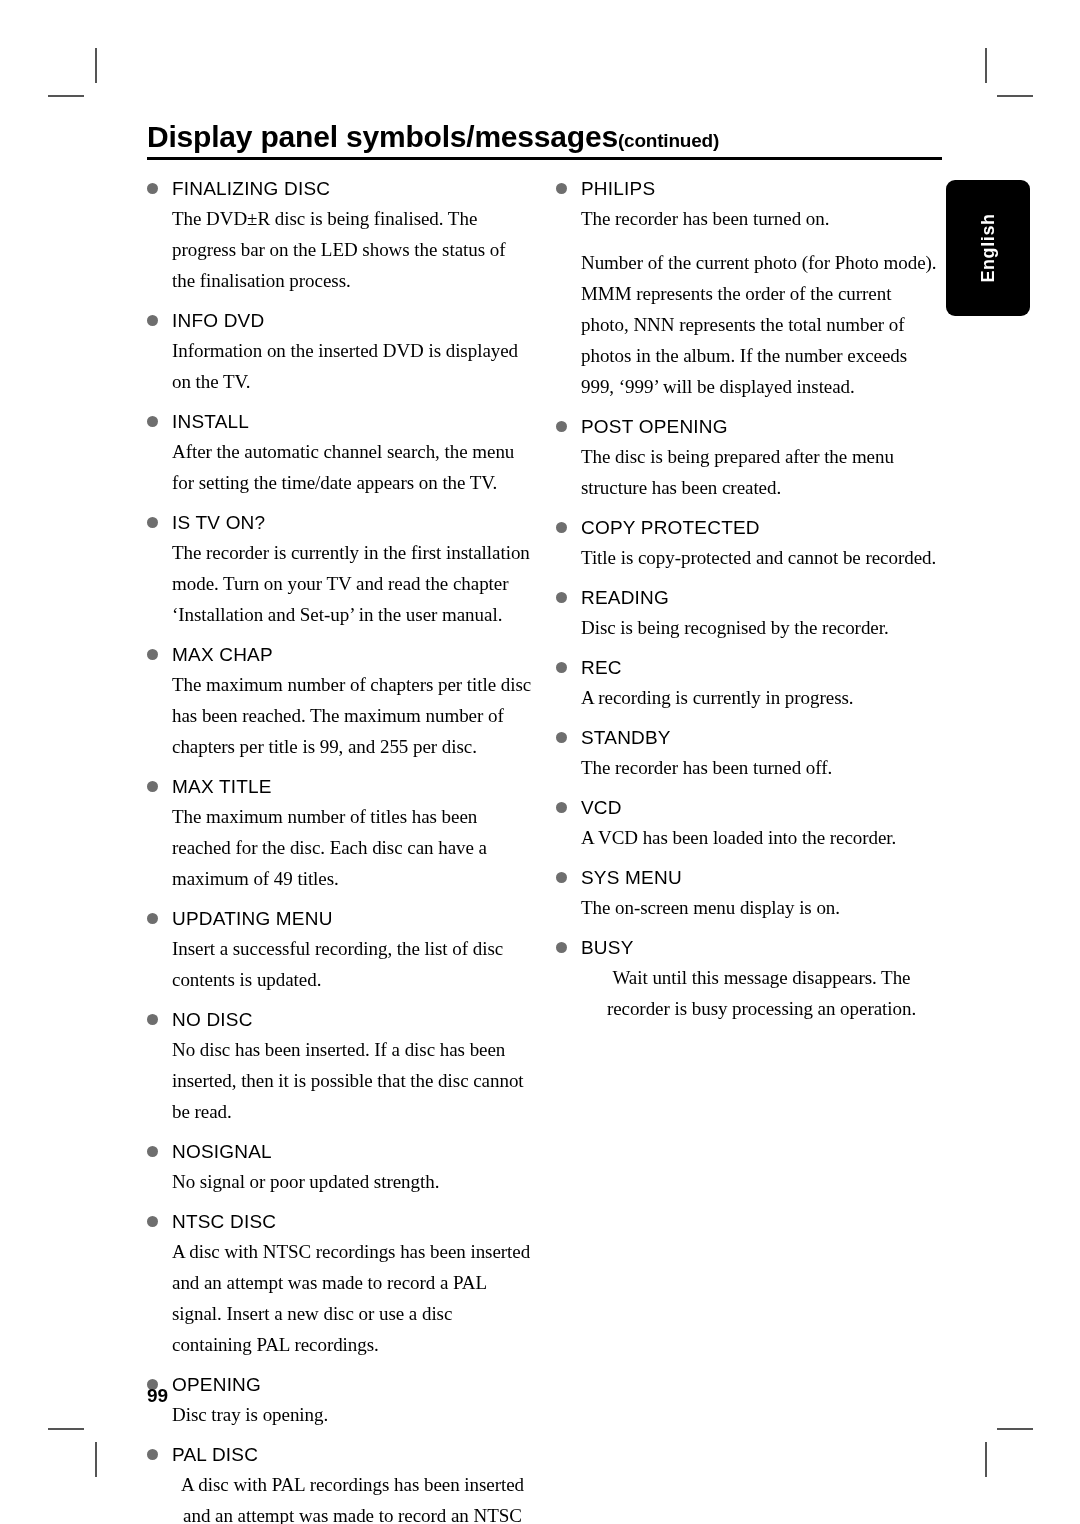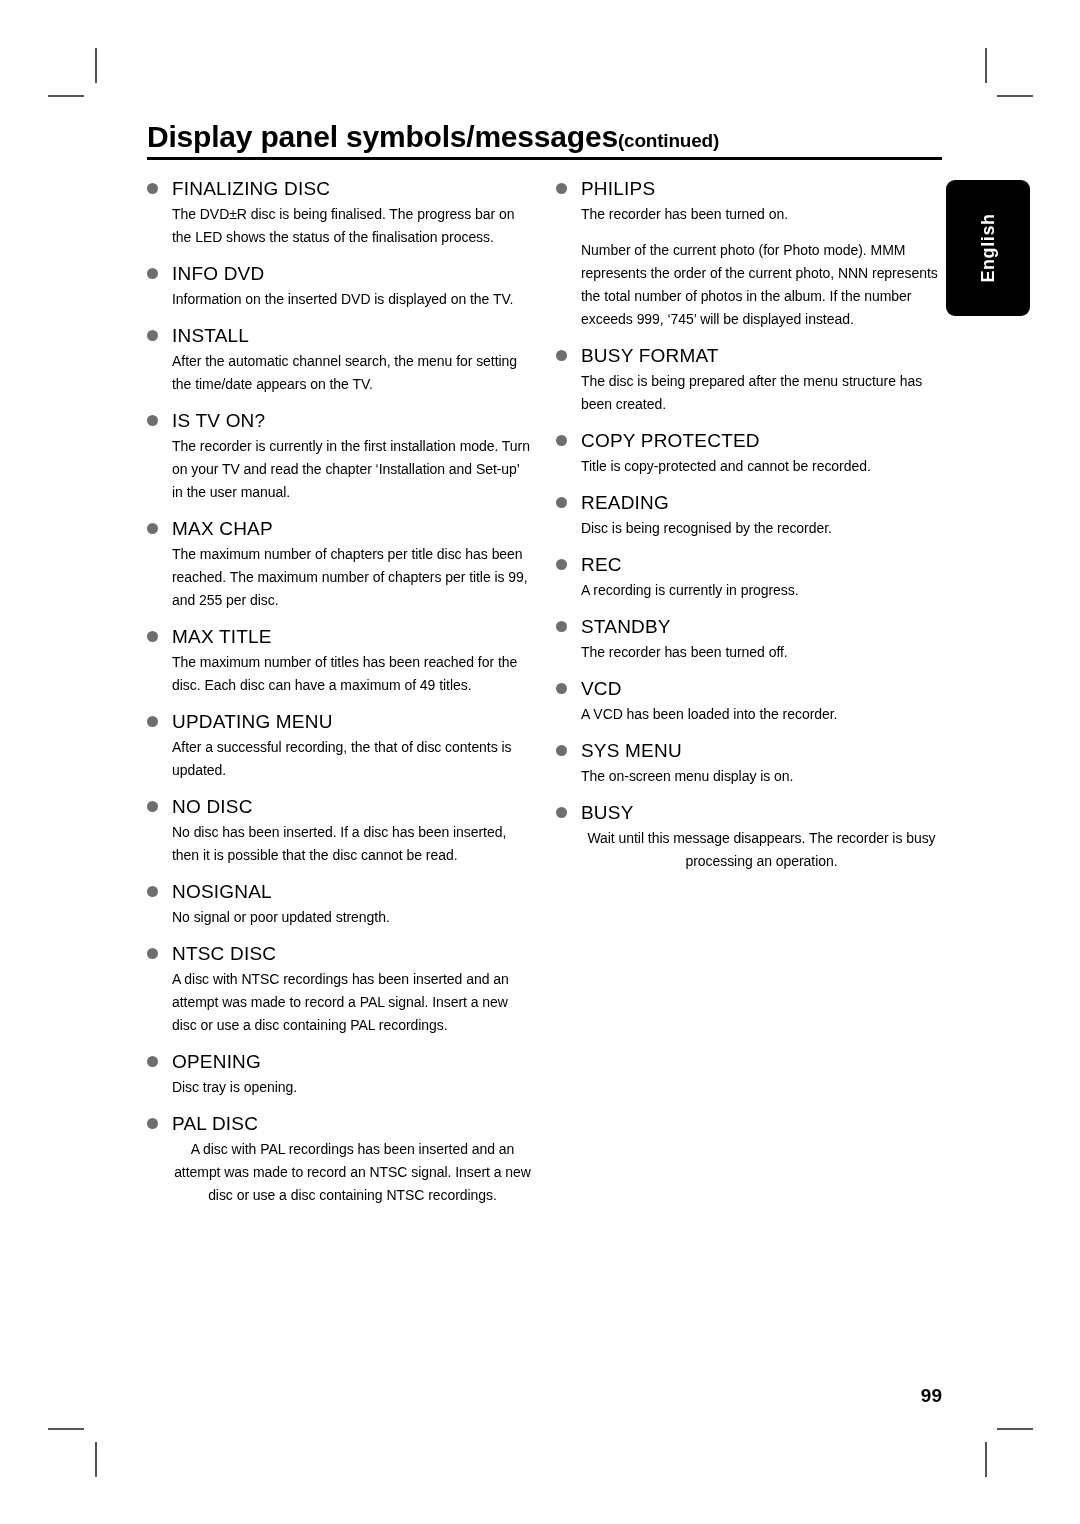--- a/index.html
+++ b/index.html
@@ -118,32 +118,32 @@
     margin-top: 6px;
     margin-right: 14px;
   }
   .entry-term {
     font-size: 19px;
     line-height: 24px;
     letter-spacing: 0.2px;
   }
   .entry-desc {
     margin-left: 25px;
-    font-size: 14px;
-    line-height: 23px;
+    font-size: 19px;
+    line-height: 31px;
     letter-spacing: -0.05px;
+    font-family: Liberation Serif, serif;
   }
 
   
   .page-number {
     position: absolute;
     left: 0;
     top: 1265px;
     width: 795px;
-    text-align: right;
     font-size: 19px;
     font-weight: bold;
   }
 </style>
 </head>
 <body>
 
 <div class="crop-mark crop-v cm-tl-v"></div>
 <div class="crop-mark crop-h cm-tl-h"></div>
 <div class="crop-mark crop-v cm-tr-v"></div>
@@ -206,21 +206,21 @@
             <span class="bullet"></span>
             <span class="entry-term">MAX TITLE</span>
           </div>
           <div class="entry-desc">The maximum number of titles has been reached for the disc. Each disc can have a maximum of 49 titles.</div>
         </div>
         <div class="entry">
           <div class="entry-head">
             <span class="bullet"></span>
             <span class="entry-term">UPDATING MENU</span>
           </div>
-          <div class="entry-desc">After a successful recording, the that of disc contents is updated.</div>
+          <div class="entry-desc">Insert a successful recording, the list of disc contents is updated.</div>
         </div>
         <div class="entry">
           <div class="entry-head">
             <span class="bullet"></span>
             <span class="entry-term">NO DISC</span>
           </div>
           <div class="entry-desc">No disc has been inserted. If a disc has been inserted, then it is possible that the disc cannot be read.</div>
         </div>
         <div class="entry">
           <div class="entry-head">
@@ -253,26 +253,26 @@
       </div>
     <div class="col col-right" id="col-right">
         <div class="entry">
           <div class="entry-head">
             <span class="bullet"></span>
             <span class="entry-term">PHILIPS</span>
           </div>
           <div class="entry-desc">The recorder has been turned on.</div>
         </div>
         <div class="entry">
-          <div class="entry-desc">Number of the current photo (for Photo mode). MMM represents the order of the current photo, NNN represents the total number of photos in the album. If the number exceeds 999, ‘745’ will be displayed instead.</div>
-        </div>
-        <div class="entry">
-          <div class="entry-head">
-            <span class="bullet"></span>
-            <span class="entry-term">BUSY FORMAT</span>
+          <div class="entry-desc">Number of the current photo (for Photo mode). MMM represents the order of the current photo, NNN represents the total number of photos in the album. If the number exceeds 999, ‘999’ will be displayed instead.</div>
+        </div>
+        <div class="entry">
+          <div class="entry-head">
+            <span class="bullet"></span>
+            <span class="entry-term">POST OPENING</span>
           </div>
           <div class="entry-desc">The disc is being prepared after the menu structure has been created.</div>
         </div>
         <div class="entry">
           <div class="entry-head">
             <span class="bullet"></span>
             <span class="entry-term">COPY PROTECTED</span>
           </div>
           <div class="entry-desc">Title is copy-protected and cannot be recorded.</div>
         </div>

